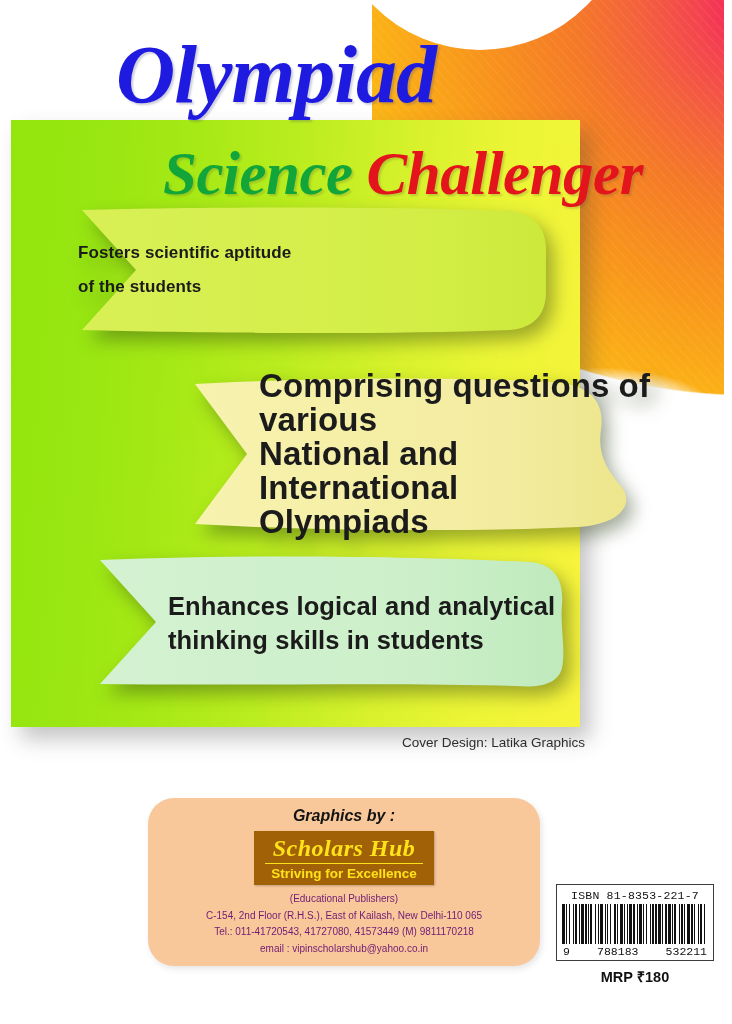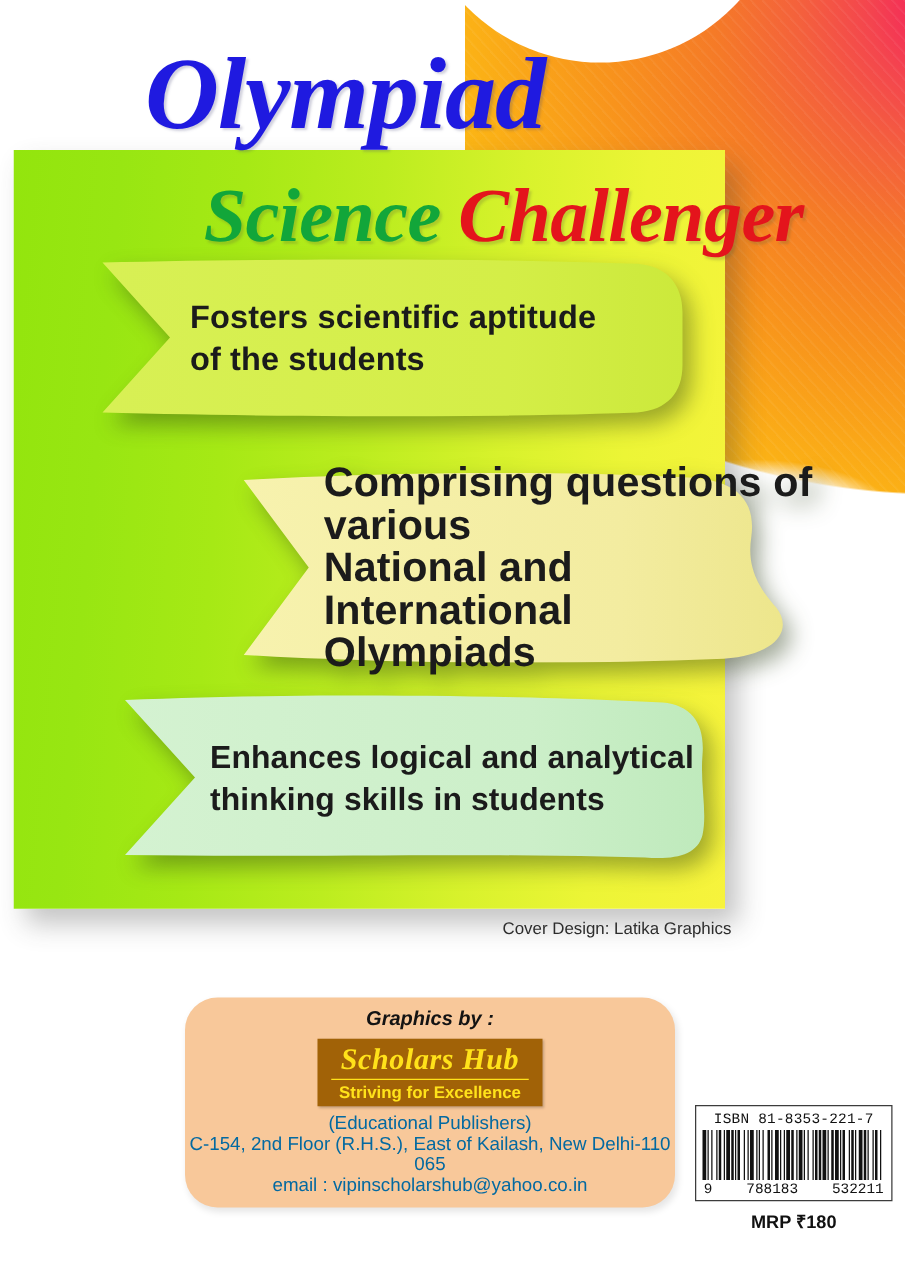--- a/index.html
+++ b/index.html
@@ -105,21 +105,21 @@
   .ribbon .shape svg { display: block; width: 100%; height: 100%; }
   .ribbon .txt {
     position: relative;
     color: #1b1b1b;
     font-weight: bold;
     letter-spacing: 0.1px;
     white-space: pre-line;
   }
 
   #ribbon-1 { left: 78px;  top: 206px; width: 470px; height: 128px; }
-  #ribbon-1 .txt { font-size: 26px; line-height: 34px; margin-left: 74px; }
+  #ribbon-1 .txt { font-size: 17px; line-height: 34px; }
 
   #ribbon-2 { left: 191px; top: 378px; width: 470px; height: 152px; }
   #ribbon-2 .txt { font-size: 33px; line-height: 34px; margin-left: 68px; }
 
   #ribbon-3 { left: 96px;  top: 556px; width: 470px; height: 134px; }
   #ribbon-3 .txt { font-size: 25.5px; line-height: 34px; margin-left: 72px; }
 
   
   .title-main, .title-sub {
     position: absolute;
@@ -200,23 +200,23 @@
     margin: 0 auto 1px;
   }
   .logo-tag {
     color: #ffe21a;
     font-size: 13.5px;
     font-weight: bold;
     line-height: 18px;
   }
   .pub-lines {
     margin-top: 6px;
-    font-size: 15px;
+    font-size: 10px;
     line-height: 16.5px;
-    color: #0369a1;
+    color: #701a75;
   }
 
   
   .barcode-wrap {
     position: absolute;
     left: 556px;
     top: 884px;
     width: 158px;
     text-align: center;
   }
@@ -331,20 +331,21 @@
   <div class="pub-box">
     <div class="pub-title">Graphics by :</div>
     <div class="logo">
       <div class="logo-name">Scholars Hub</div>
       <div class="logo-rule"></div>
       <div class="logo-tag">Striving for Excellence</div>
     </div>
     <div class="pub-lines">
       <div>(Educational Publishers)</div>
       <div>C-154, 2nd Floor (R.H.S.), East of Kailash, New Delhi-110 065</div>
+      <div>Tel.: 011-41720543, 41727080, 41573449 (M) 9811170218</div>
       <div>email : vipinscholarshub@yahoo.co.in</div>
     </div>
   </div>
 
   <div class="barcode-wrap">
     <div class="barcode-box">
       <div class="isbn-text">ISBN 81-8353-221-7</div>
       <div class="bars">
           <i style="width: 3px;"></i>
           <i style="width: 1px; background: transparent;"></i>

